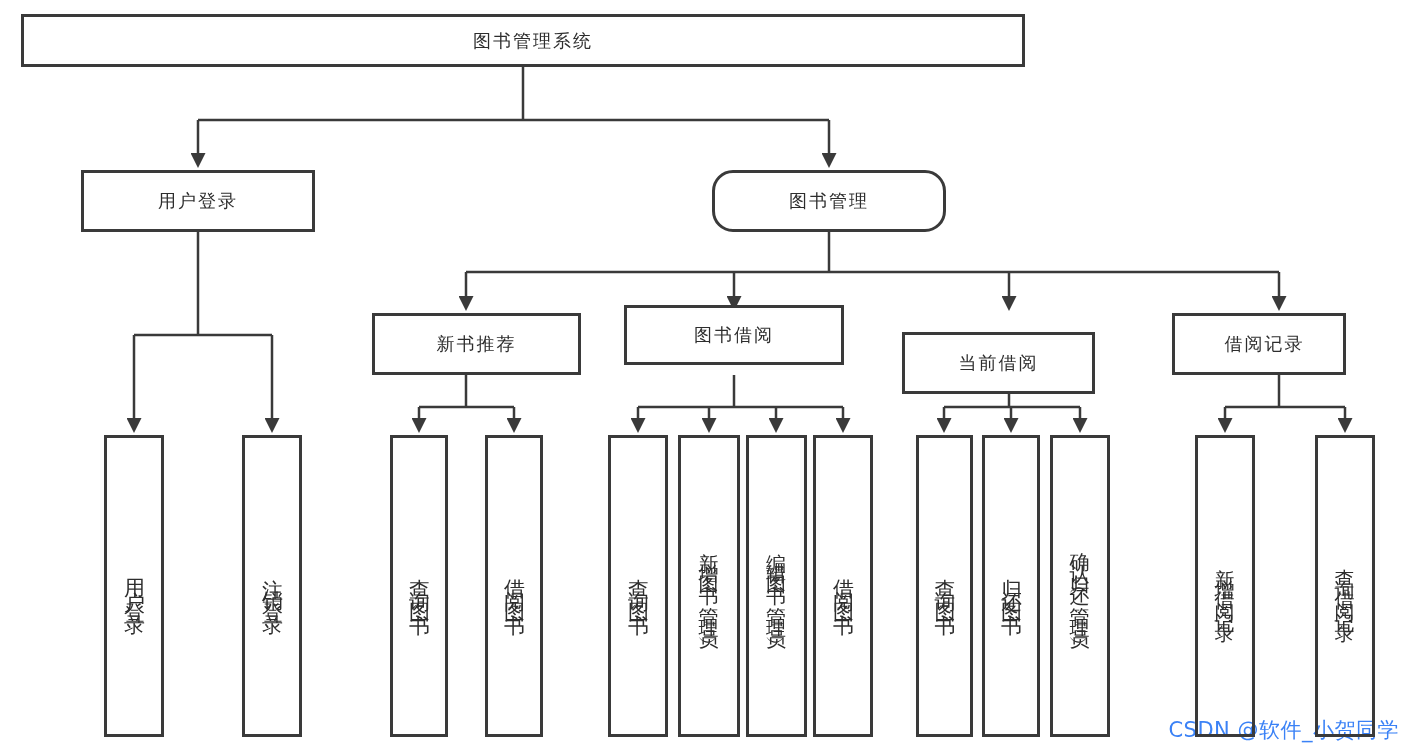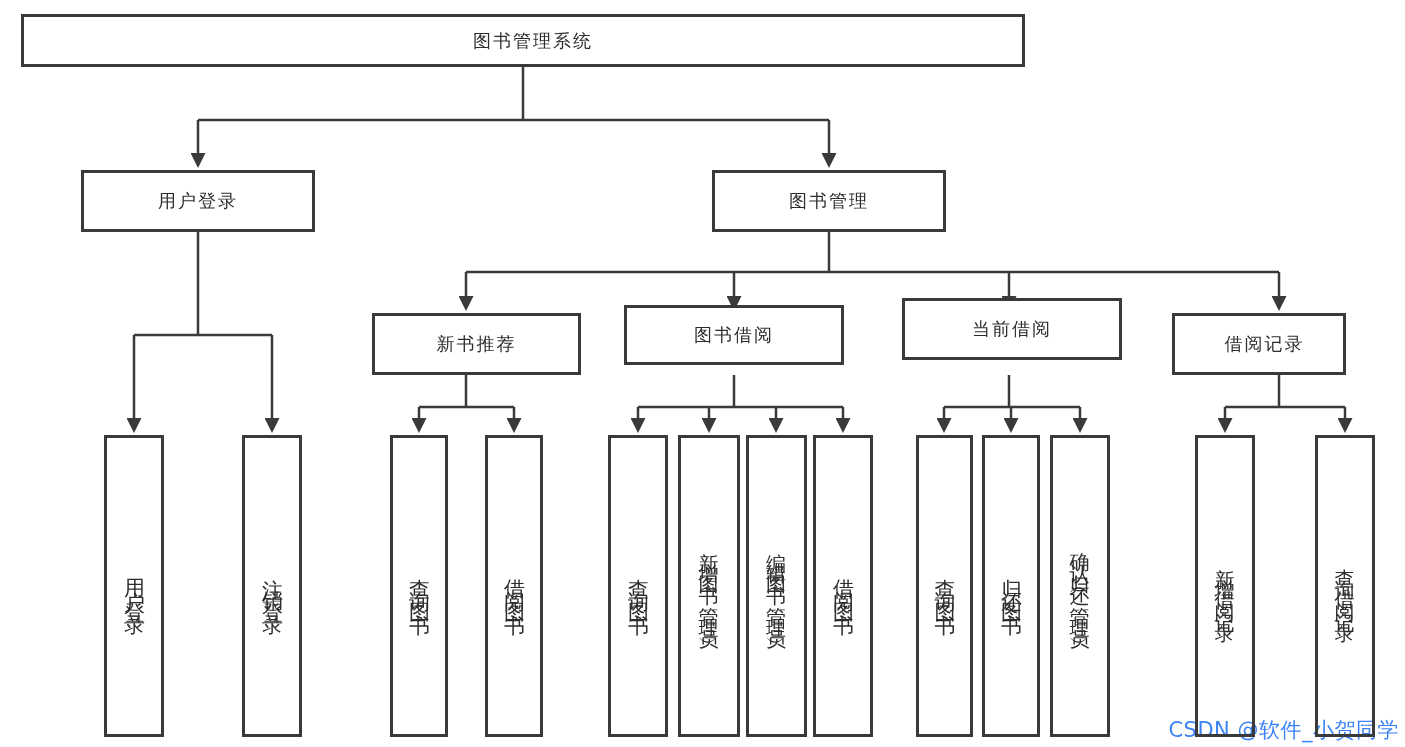--- a/index.html
+++ b/index.html
@@ -47,24 +47,24 @@
     font-size: 20px;
     letter-spacing: 11px;
     line-height: 1;
     color: #2d2d2d;
   }
   .leaf.short .vtext { font-size: 21px; letter-spacing: 12px; }
 
   
   #n-root    { left: 21px;  top: 14px;  width: 1004px; height: 53px; padding-left: 20px; }
   #n-login   { left: 81px;  top: 170px; width: 234px;  height: 62px; }
-  #n-mgmt    { left: 712px; top: 170px; width: 234px;  height: 62px; }
+  #n-mgmt    { left: 712px; top: 170px; width: 234px;  height: 62px; border-radius: 21px; }
   #n-newrec  { left: 372px; top: 313px; width: 209px;  height: 62px; }
   #n-borrow  { left: 624px; top: 305px; width: 220px;  height: 60px; }
-  #n-current { left: 902px; top: 298px; width: 220px;  height: 62px; }
+  #n-current { left: 902px; top: 332px; width: 193px;  height: 62px; }
   #n-records { left: 1172px;top: 313px; width: 174px;  height: 62px; padding-left: 11px; }
 
   #l-user-login { left: 104px;  width: 60px; }
   #l-logout     { left: 242px;  width: 60px; }
   #l-rec-query  { left: 390px;  width: 58px; }
   #l-rec-borrow { left: 485px;  width: 58px; }
   #l-bb-query   { left: 608px;  width: 60px; }
   #l-bb-add     { left: 678px;  width: 62px; }
   #l-bb-edit    { left: 746px;  width: 61px; }
   #l-bb-borrow  { left: 813px;  width: 60px; }

